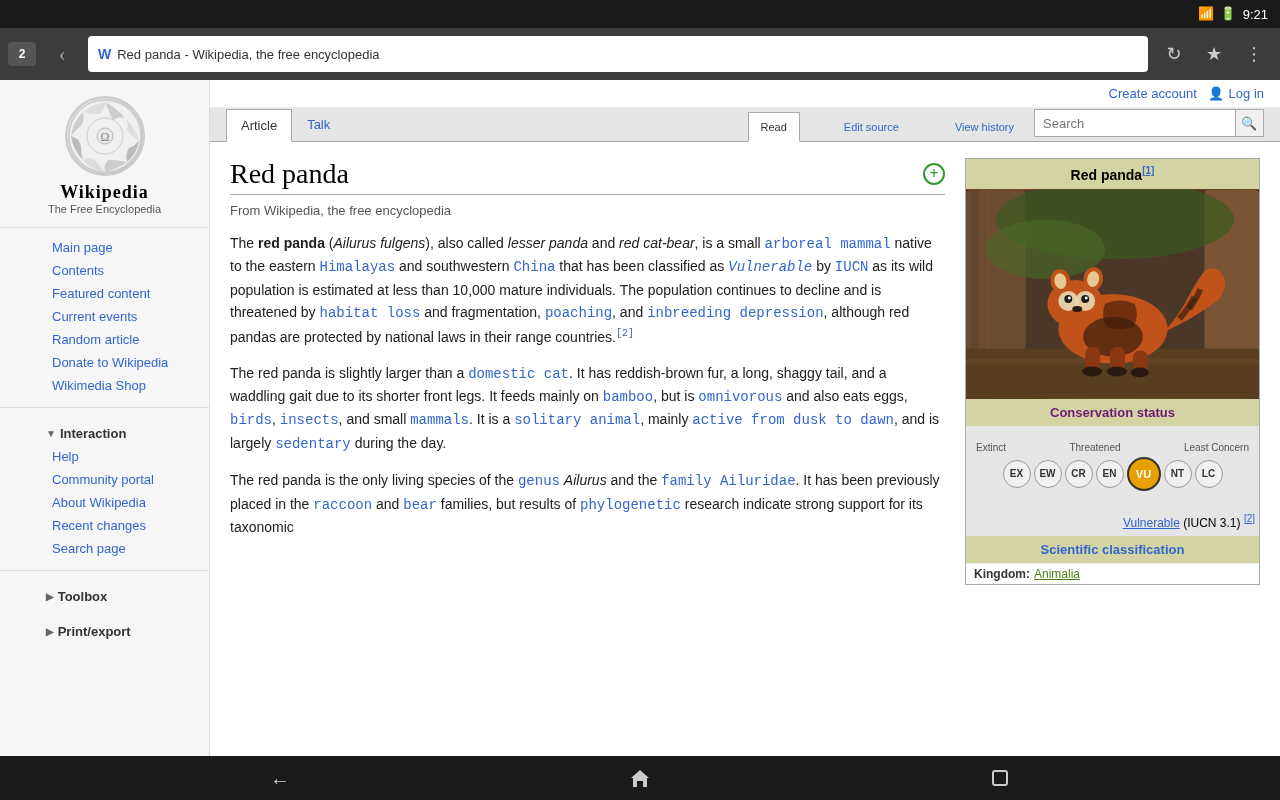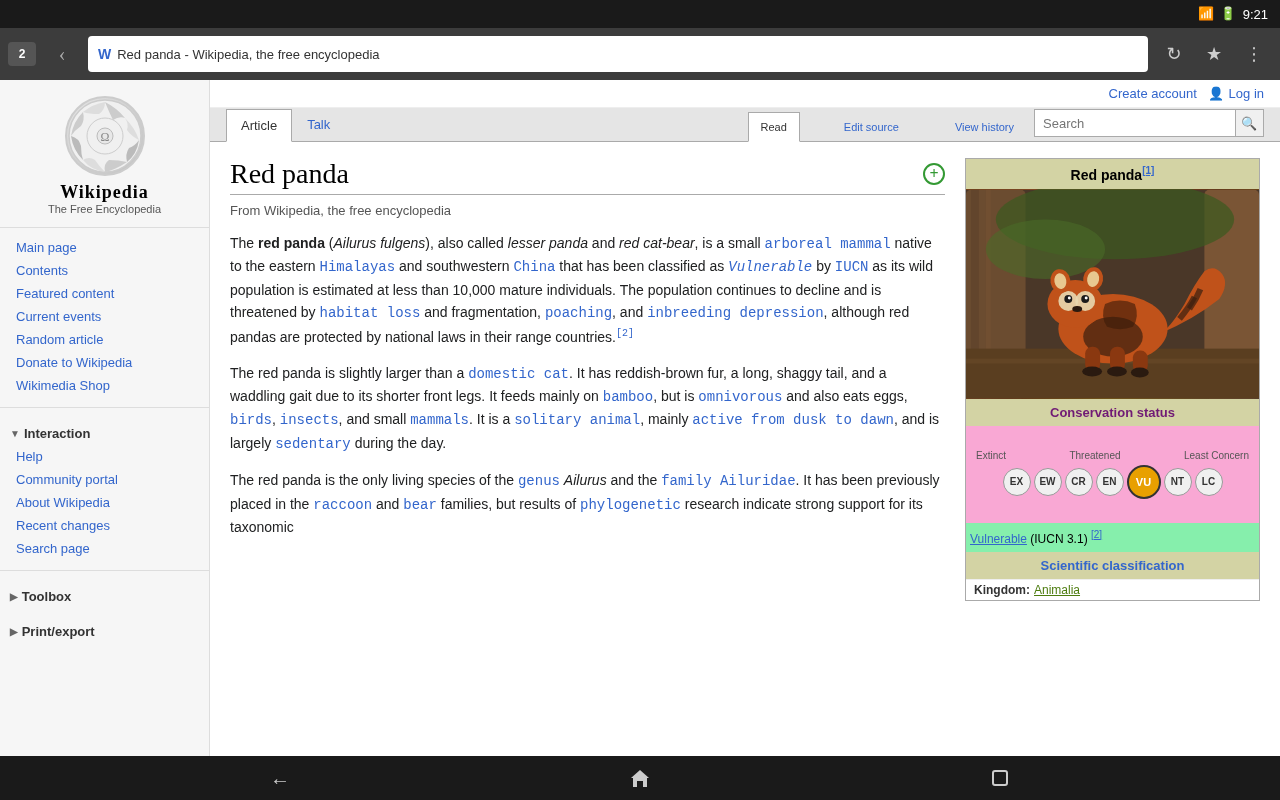--- a/index.html
+++ b/index.html
@@ -129,20 +129,21 @@
       display: block;
       padding: 4px 16px;
       color: #3366cc;
       font-size: 13px;
       font-family: sans-serif;
       text-decoration: none;
       cursor: pointer;
     }
     .sidebar-section {
       padding: 8px 0 4px;
+      margin-left: 36px;
     }
     .sidebar-section-header {
       display: flex;
       align-items: center;
       padding: 4px 10px;
       font-size: 13px;
       font-family: sans-serif;
       color: #333;
       font-weight: bold;
       cursor: pointer;
@@ -343,22 +344,22 @@
     
     .infobox-conservation {
       background: #d3d3a4;
       text-align: center;
       padding: 6px;
       font-weight: bold;
       font-size: 13px;
       color: #701a75;
     }
     .conservation-chart {
-      padding: 24px 6px;
-      background: #f9a8d4;
+      padding: 16px 6px;
+      background: #e5e5e5;
     }
     .conservation-row-labels {
       display: flex;
       justify-content: space-between;
       font-size: 10px;
       color: #555;
       margin-bottom: 4px;
       padding: 0 4px;
     }
     .conservation-badges {
@@ -380,24 +381,24 @@
     }
     .badge.active {
       background: #e8a000;
       border-color: #333;
       color: #fff;
       width: 34px; height: 34px;
       font-size: 11px;
       border-width: 2.5px;
     }
     .vulnerable-label {
-      text-align: left;
+      text-align: right;
       padding: 6px 4px;
       font-size: 12px;
-      background: #86efac;
+      background: #e5e5e5;
     }
     .vulnerable-label a { color: #3366cc; }
     .infobox-sci-title {
       background: #d3d3a4;
       text-align: center;
       padding: 6px;
       font-weight: bold;
       font-size: 13px;
       color: #3366cc;
     }

